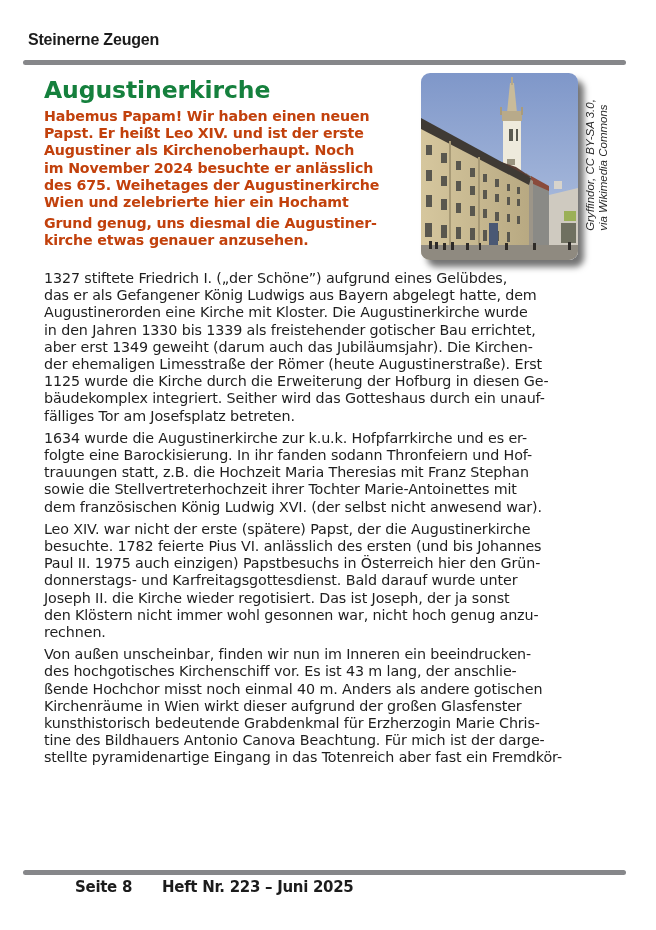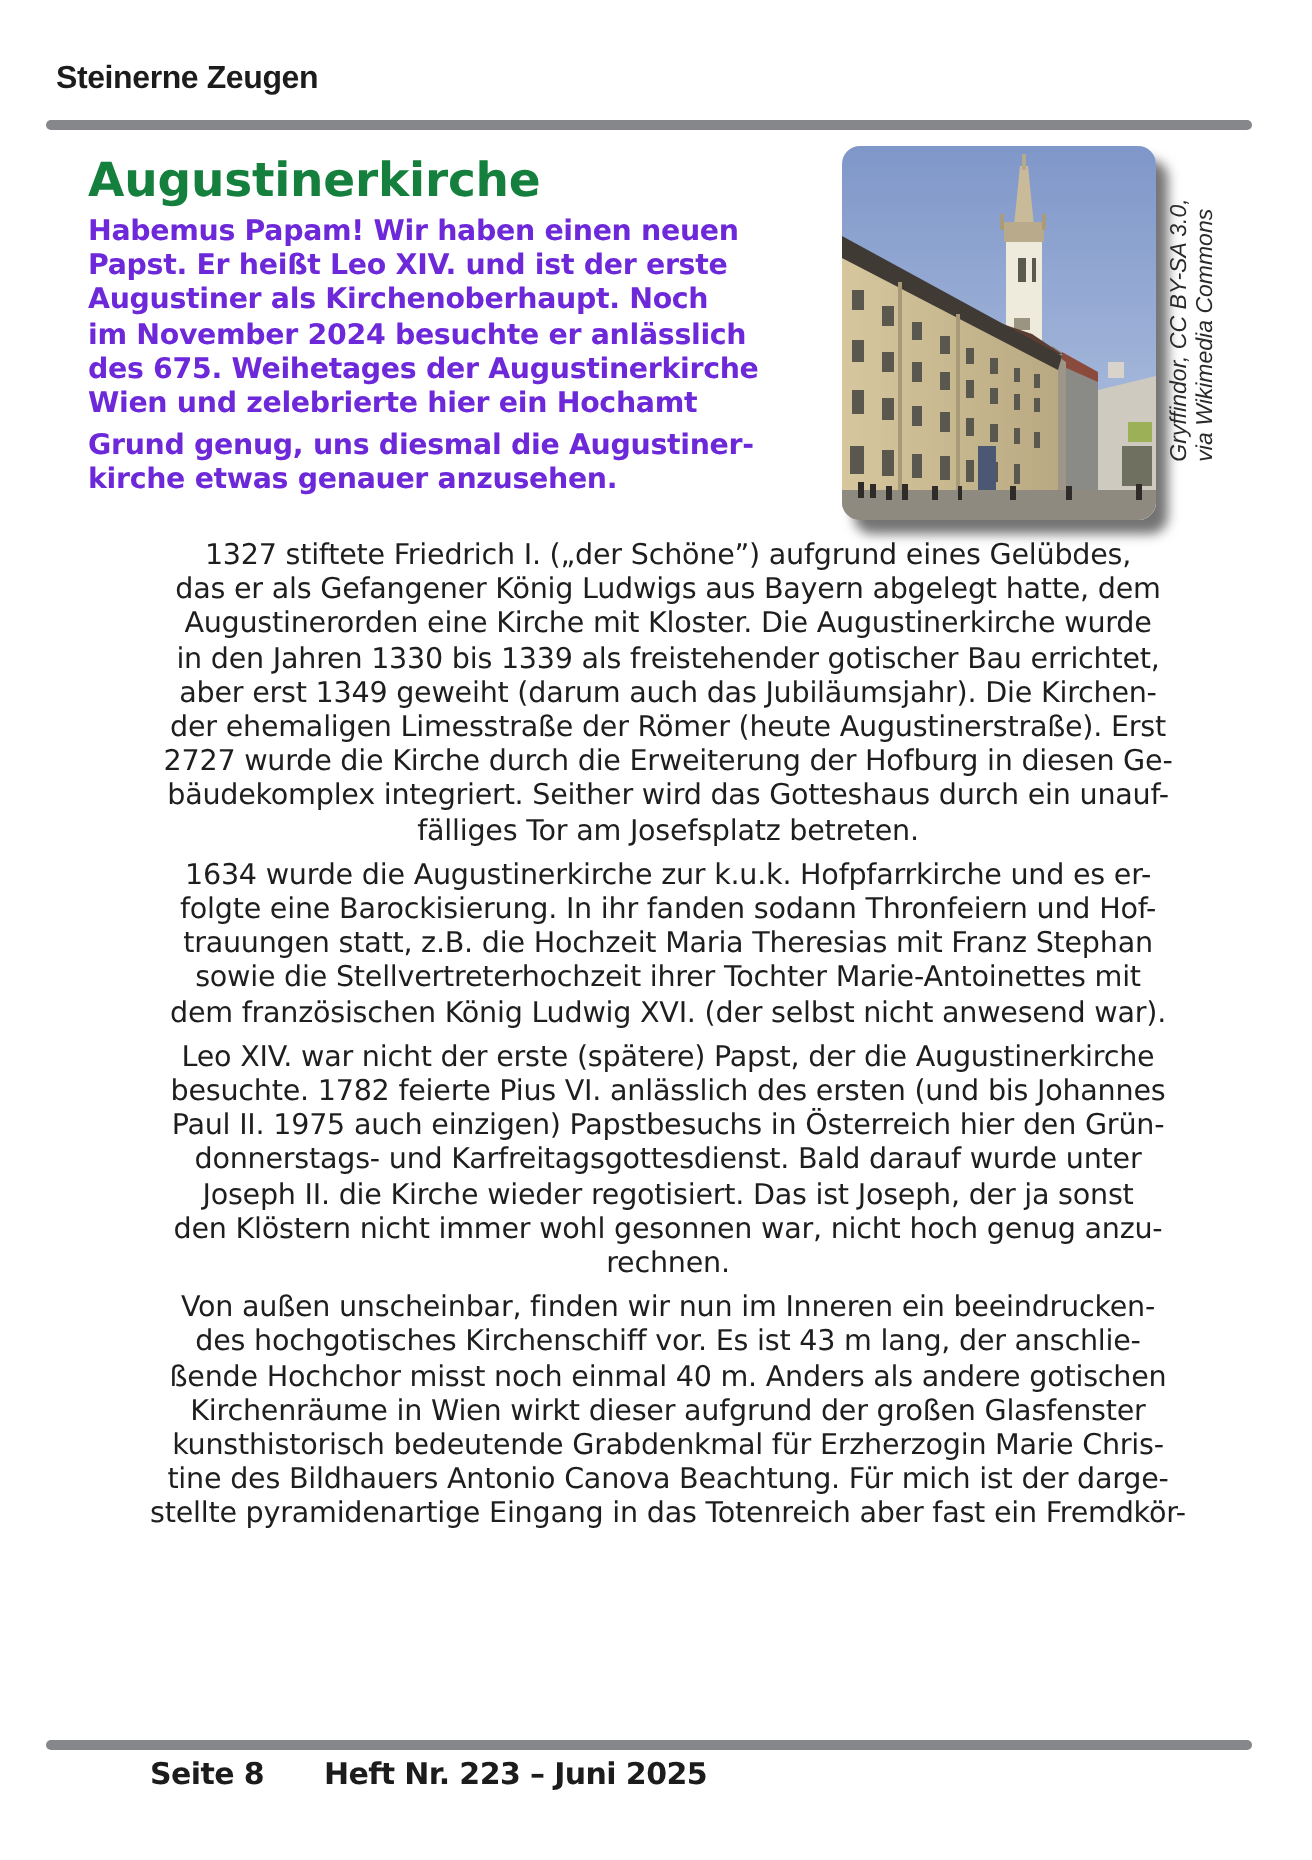--- a/index.html
+++ b/index.html
@@ -16,21 +16,21 @@
   .rule.top { top: 60px; }
   .rule.bottom { top: 870px; }
   .article-title {
     position: absolute; left: 44px; top: 76px;
     font-family: "DejaVu Sans", sans-serif; font-weight: bold;
     font-size: 23.5px; color: #15803d; letter-spacing: -0.1px;
   }
   .lead {
     position: absolute; left: 44px; top: 108px; width: 380px;
     font-family: "DejaVu Sans", sans-serif; font-weight: bold;
-    font-size: 14.2px; line-height: 17.2px; color: #6d28d9;
+    font-size: 14.2px; line-height: 17.2px; color: #c2410c;
     letter-spacing: -0.15px;
   }
   .lead p { margin: 0; white-space: nowrap; }
   .lead p + p { margin-top: 4px; }
   .photo-wrap {
     position: absolute; left: 421px; top: 73px; width: 157px; height: 187px;
     border-radius: 9px; overflow: hidden;
     box-shadow: 6px 7px 6px rgba(0,0,0,0.55);
   }
   .photo-wrap svg { display: block; }
@@ -42,21 +42,21 @@
     text-align: left;
   }
   .caption div { white-space: nowrap; }
   .body-text {
     position: absolute; left: 44px; top: 270px; width: 580px;
     font-family: "DejaVu Sans", sans-serif; font-size: 14.3px;
     line-height: 17.2px; color: #1e1e1e; letter-spacing: -0.12px;
   }
   .body-text p { margin: 0; }
   .body-text p + p { margin-top: 5px; }
-  .body-text .line { display: block; white-space: nowrap; text-align: center; }
+  .body-text .line { display: block; white-space: nowrap; }
   .footer {
     position: absolute; left: 31px; top: 878px;
     font-family: "DejaVu Sans", sans-serif; font-weight: bold;
     font-size: 15px; color: #1c1c1c; letter-spacing: -0.3px;
   }
   .footer span.page { display: inline-block; width: 87px; margin-left: 44px; }
 </style>
 </head>
 <body>
 
@@ -177,21 +177,21 @@
 </div>
 
 <div class="body-text">
   <p>
     <span class="line">1327 stiftete Friedrich I. („der Schöne”) aufgrund eines Gelübdes,</span>
     <span class="line">das er als Gefangener König Ludwigs aus Bayern abgelegt hatte, dem</span>
     <span class="line">Augustinerorden eine Kirche mit Kloster. Die Augustinerkirche wurde</span>
     <span class="line">in den Jahren 1330 bis 1339 als freistehender gotischer Bau errichtet,</span>
     <span class="line">aber erst 1349 geweiht (darum auch das Jubiläumsjahr). Die Kirchen-</span>
     <span class="line">der ehemaligen Limesstraße der Römer (heute Augustinerstraße). Erst</span>
-    <span class="line">2727 wurde die Kirche durch die Erweiterung der Hofburg in diesen Ge-</span>
+    <span class="line">1125 wurde die Kirche durch die Erweiterung der Hofburg in diesen Ge-</span>
     <span class="line">bäudekomplex integriert. Seither wird das Gotteshaus durch ein unauf-</span>
     <span class="line">fälliges Tor am Josefsplatz betreten.</span>
   </p>
   <p>
     <span class="line">1634 wurde die Augustinerkirche zur k.u.k. Hofpfarrkirche und es er-</span>
     <span class="line">folgte eine Barockisierung. In ihr fanden sodann Thronfeiern und Hof-</span>
     <span class="line">trauungen statt, z.B. die Hochzeit Maria Theresias mit Franz Stephan</span>
     <span class="line">sowie die Stellvertreterhochzeit ihrer Tochter Marie-Antoinettes mit</span>
     <span class="line">dem französischen König Ludwig XVI. (der selbst nicht anwesend war).</span>
   </p>

